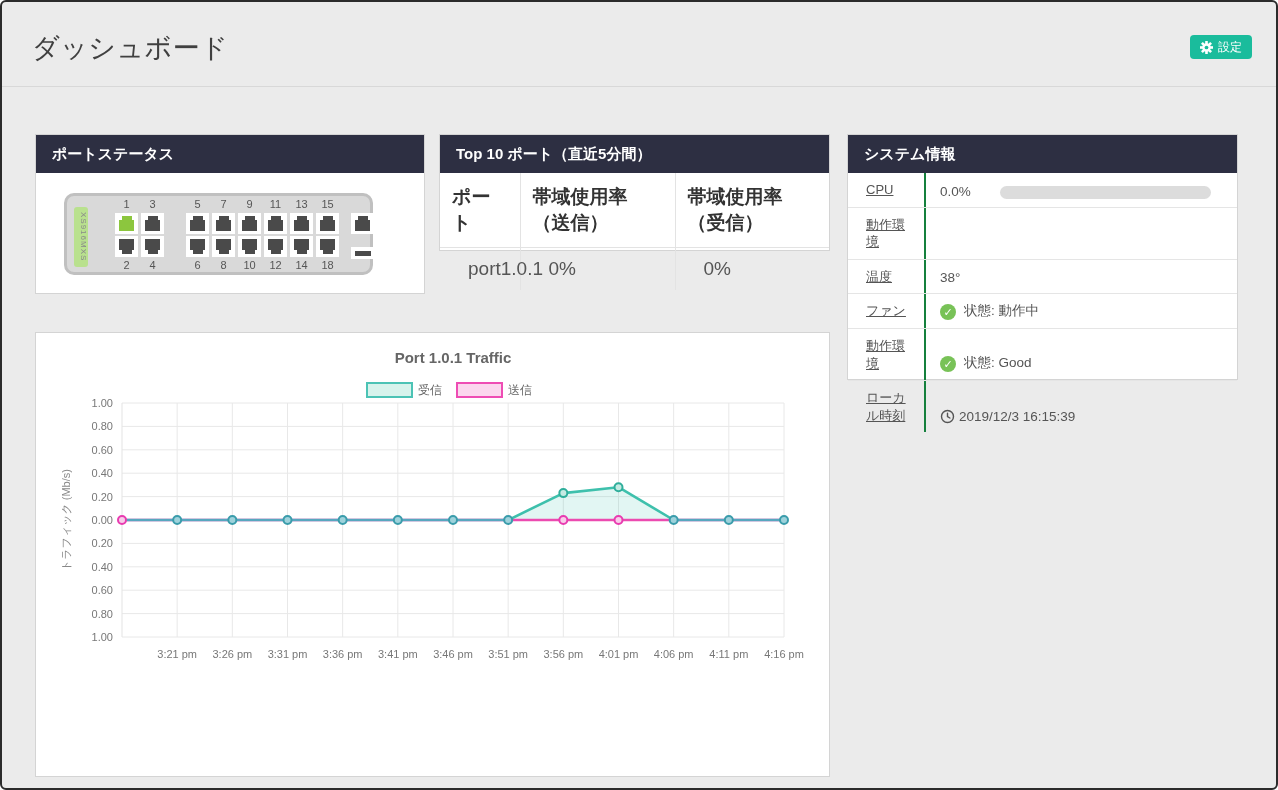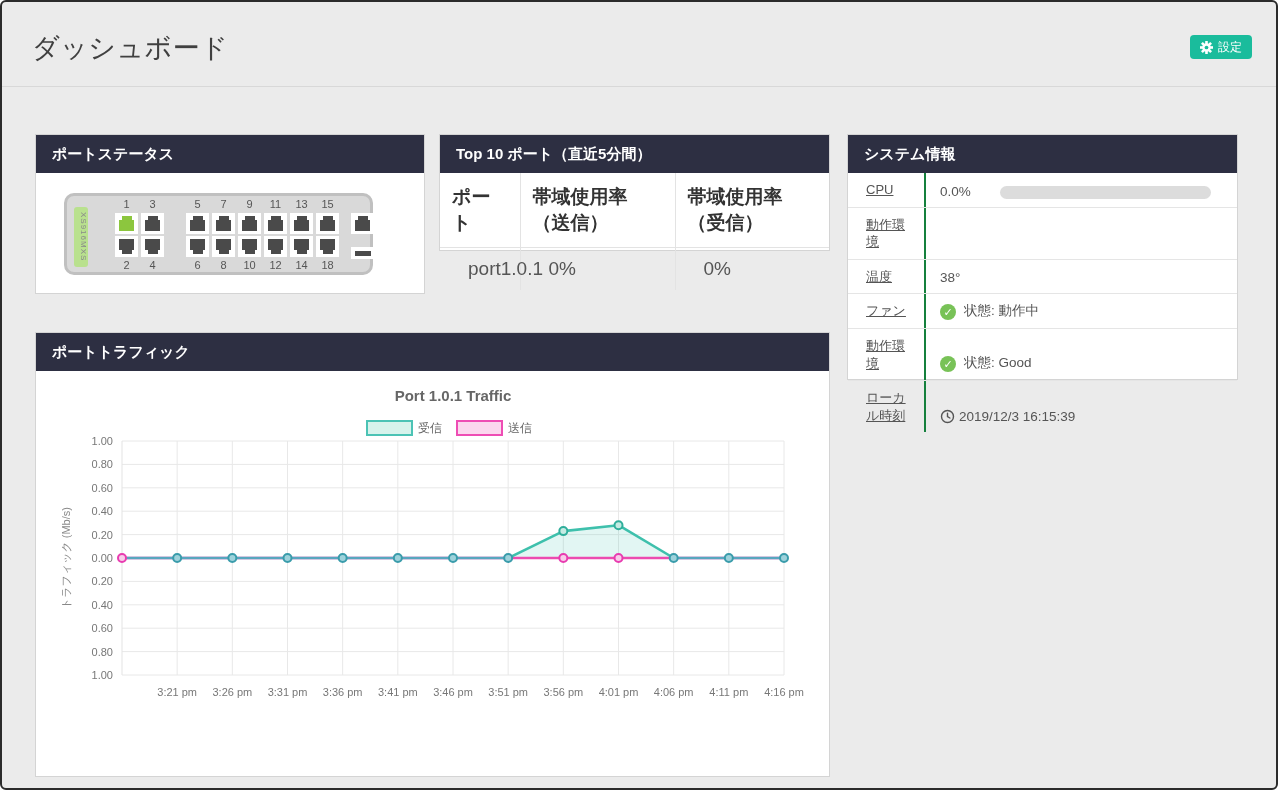--- a/index.html
+++ b/index.html
@@ -267,21 +267,20 @@
               <circle cx="8" cy="8" r="6.4" fill="none" stroke="#555" stroke-width="1.5"></circle>
               <path d="M8 4.6 V8 L10.5 9.6" stroke="#555" stroke-width="1.5" fill="none" stroke-linecap="round"></path>
             </svg>
             <span style="margin-left: -4px;">2019/12/3 16:15:39</span>
           </div>
         </div>
       </div>
   </section>
 
   <section class="panel" id="panel-traffic">
-    <div class="panel-header">ポートトラフィック</div>
     <div id="chart-host">
         <svg width="793" height="345">
           <text x="417" y="30" text-anchor="middle" font-size="15" font-weight="bold" fill="#666">Port 1.0.1 Traffic</text>
           <g>
             <rect x="331" y="50" width="45" height="14" fill="#d7f3ec" stroke="#4cc3b5" stroke-width="2"></rect>
             <text x="382" y="61" font-size="12" fill="#666">受信</text>
           </g>
           <g>
             <rect x="421" y="50" width="45" height="14" fill="#fbd7ee" stroke="#ee4db4" stroke-width="2"></rect>
             <text x="472" y="61" font-size="12" fill="#666">送信</text>

